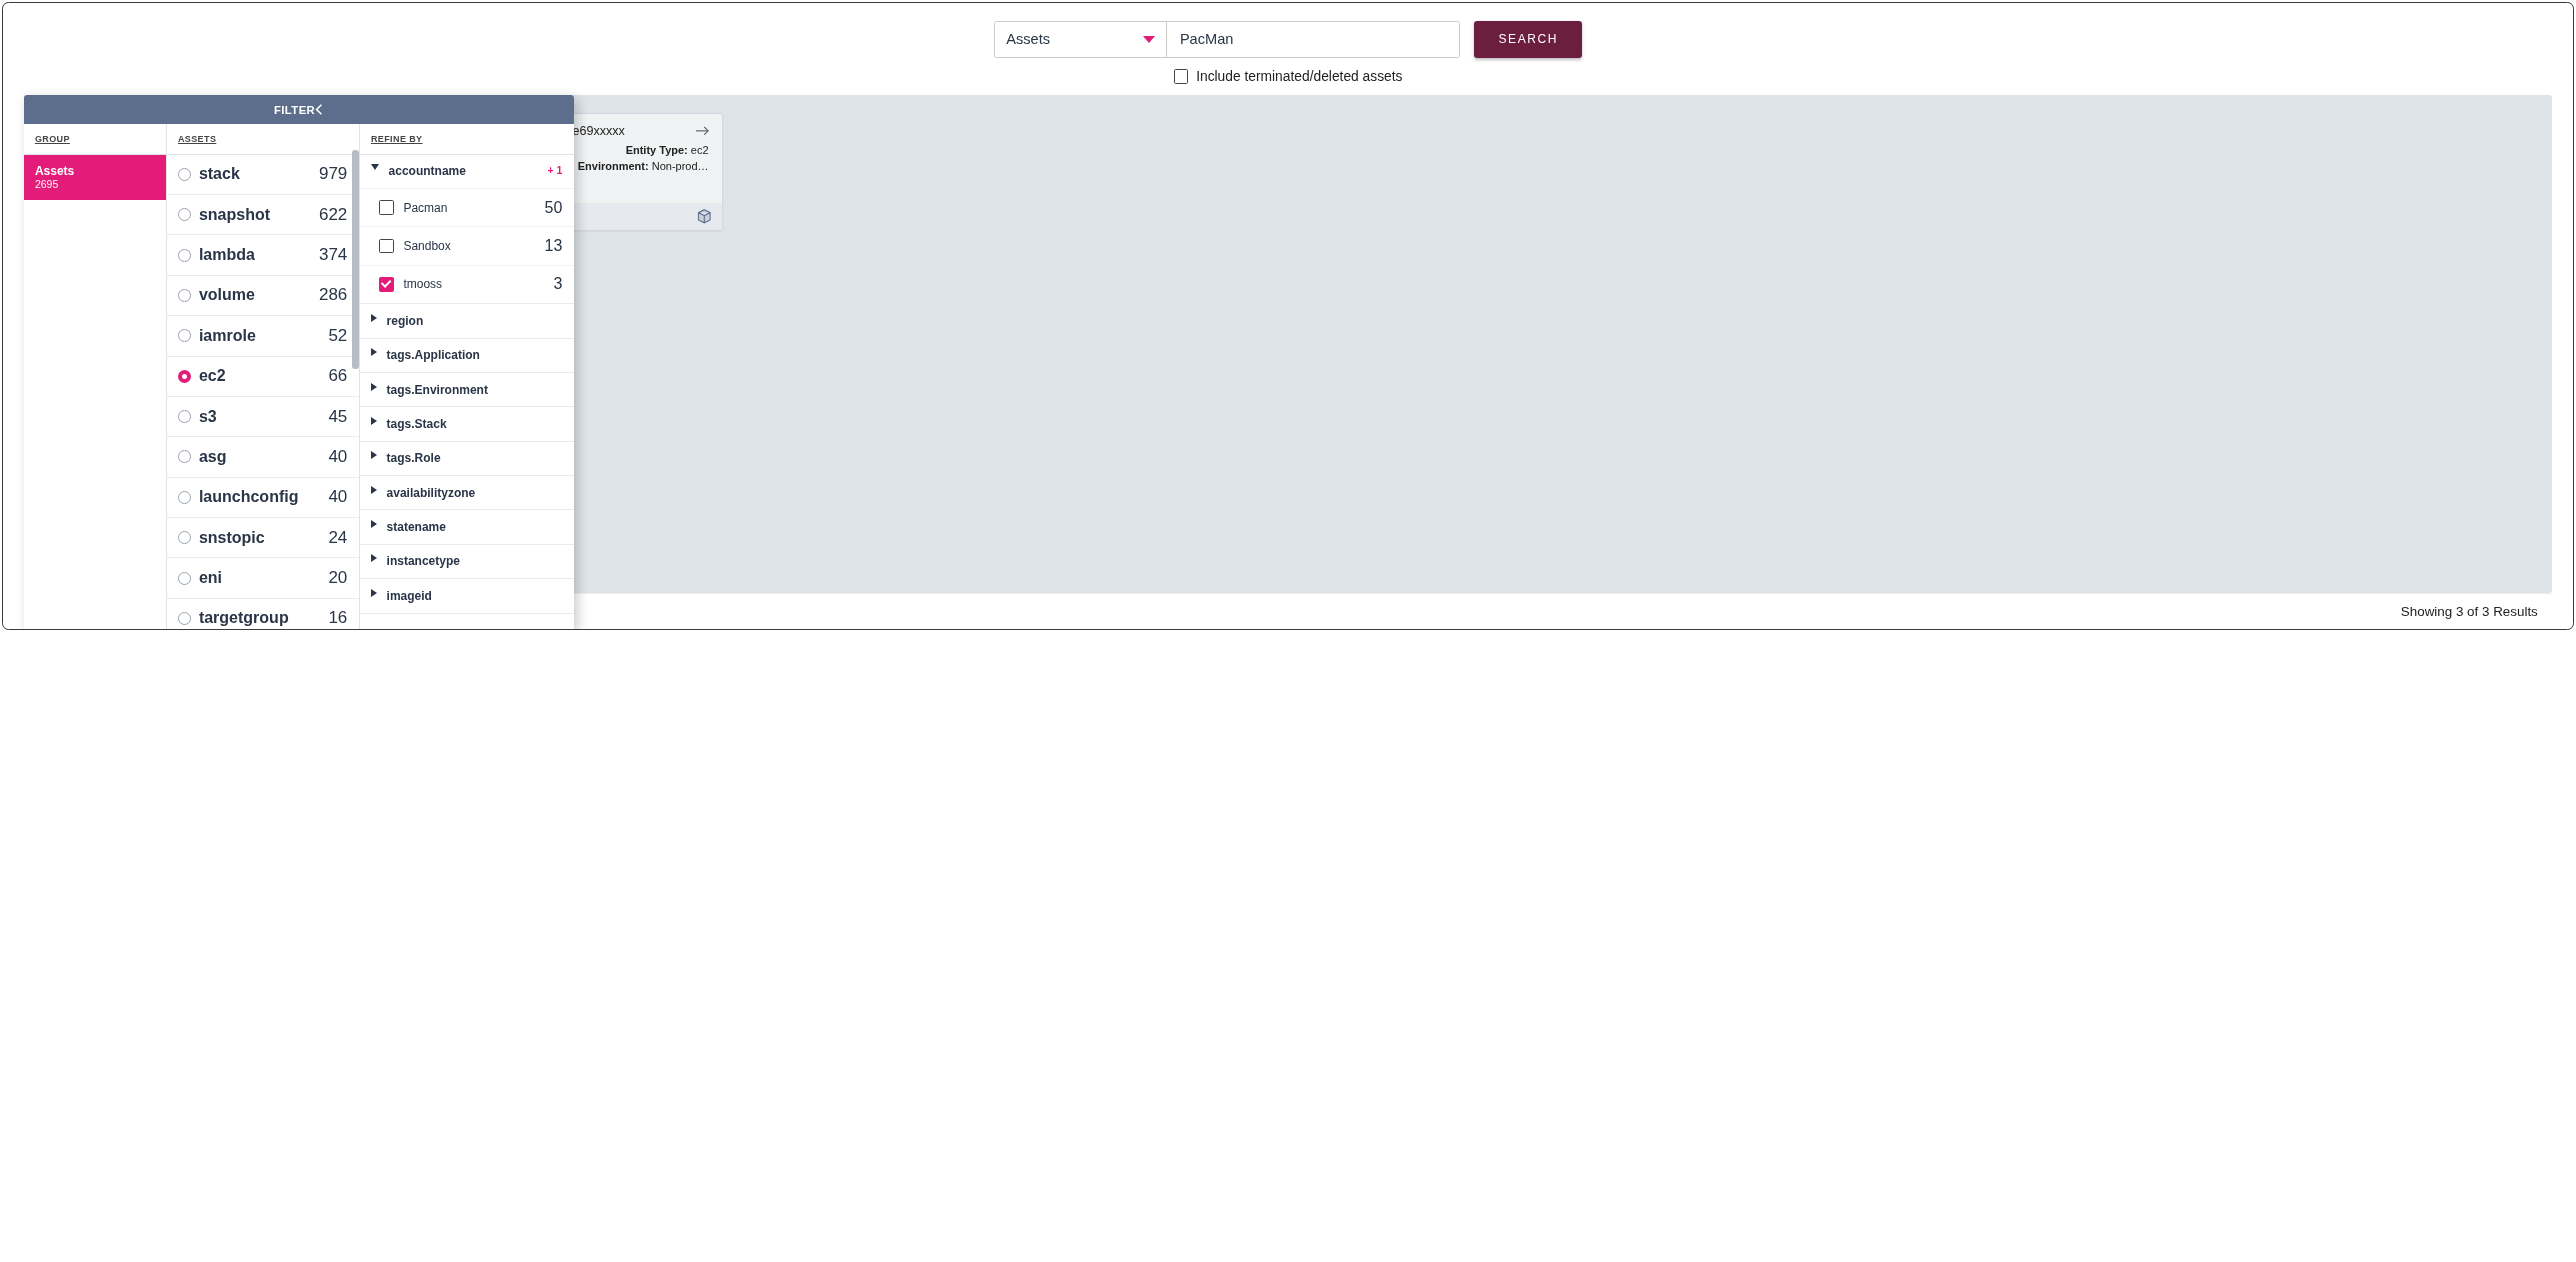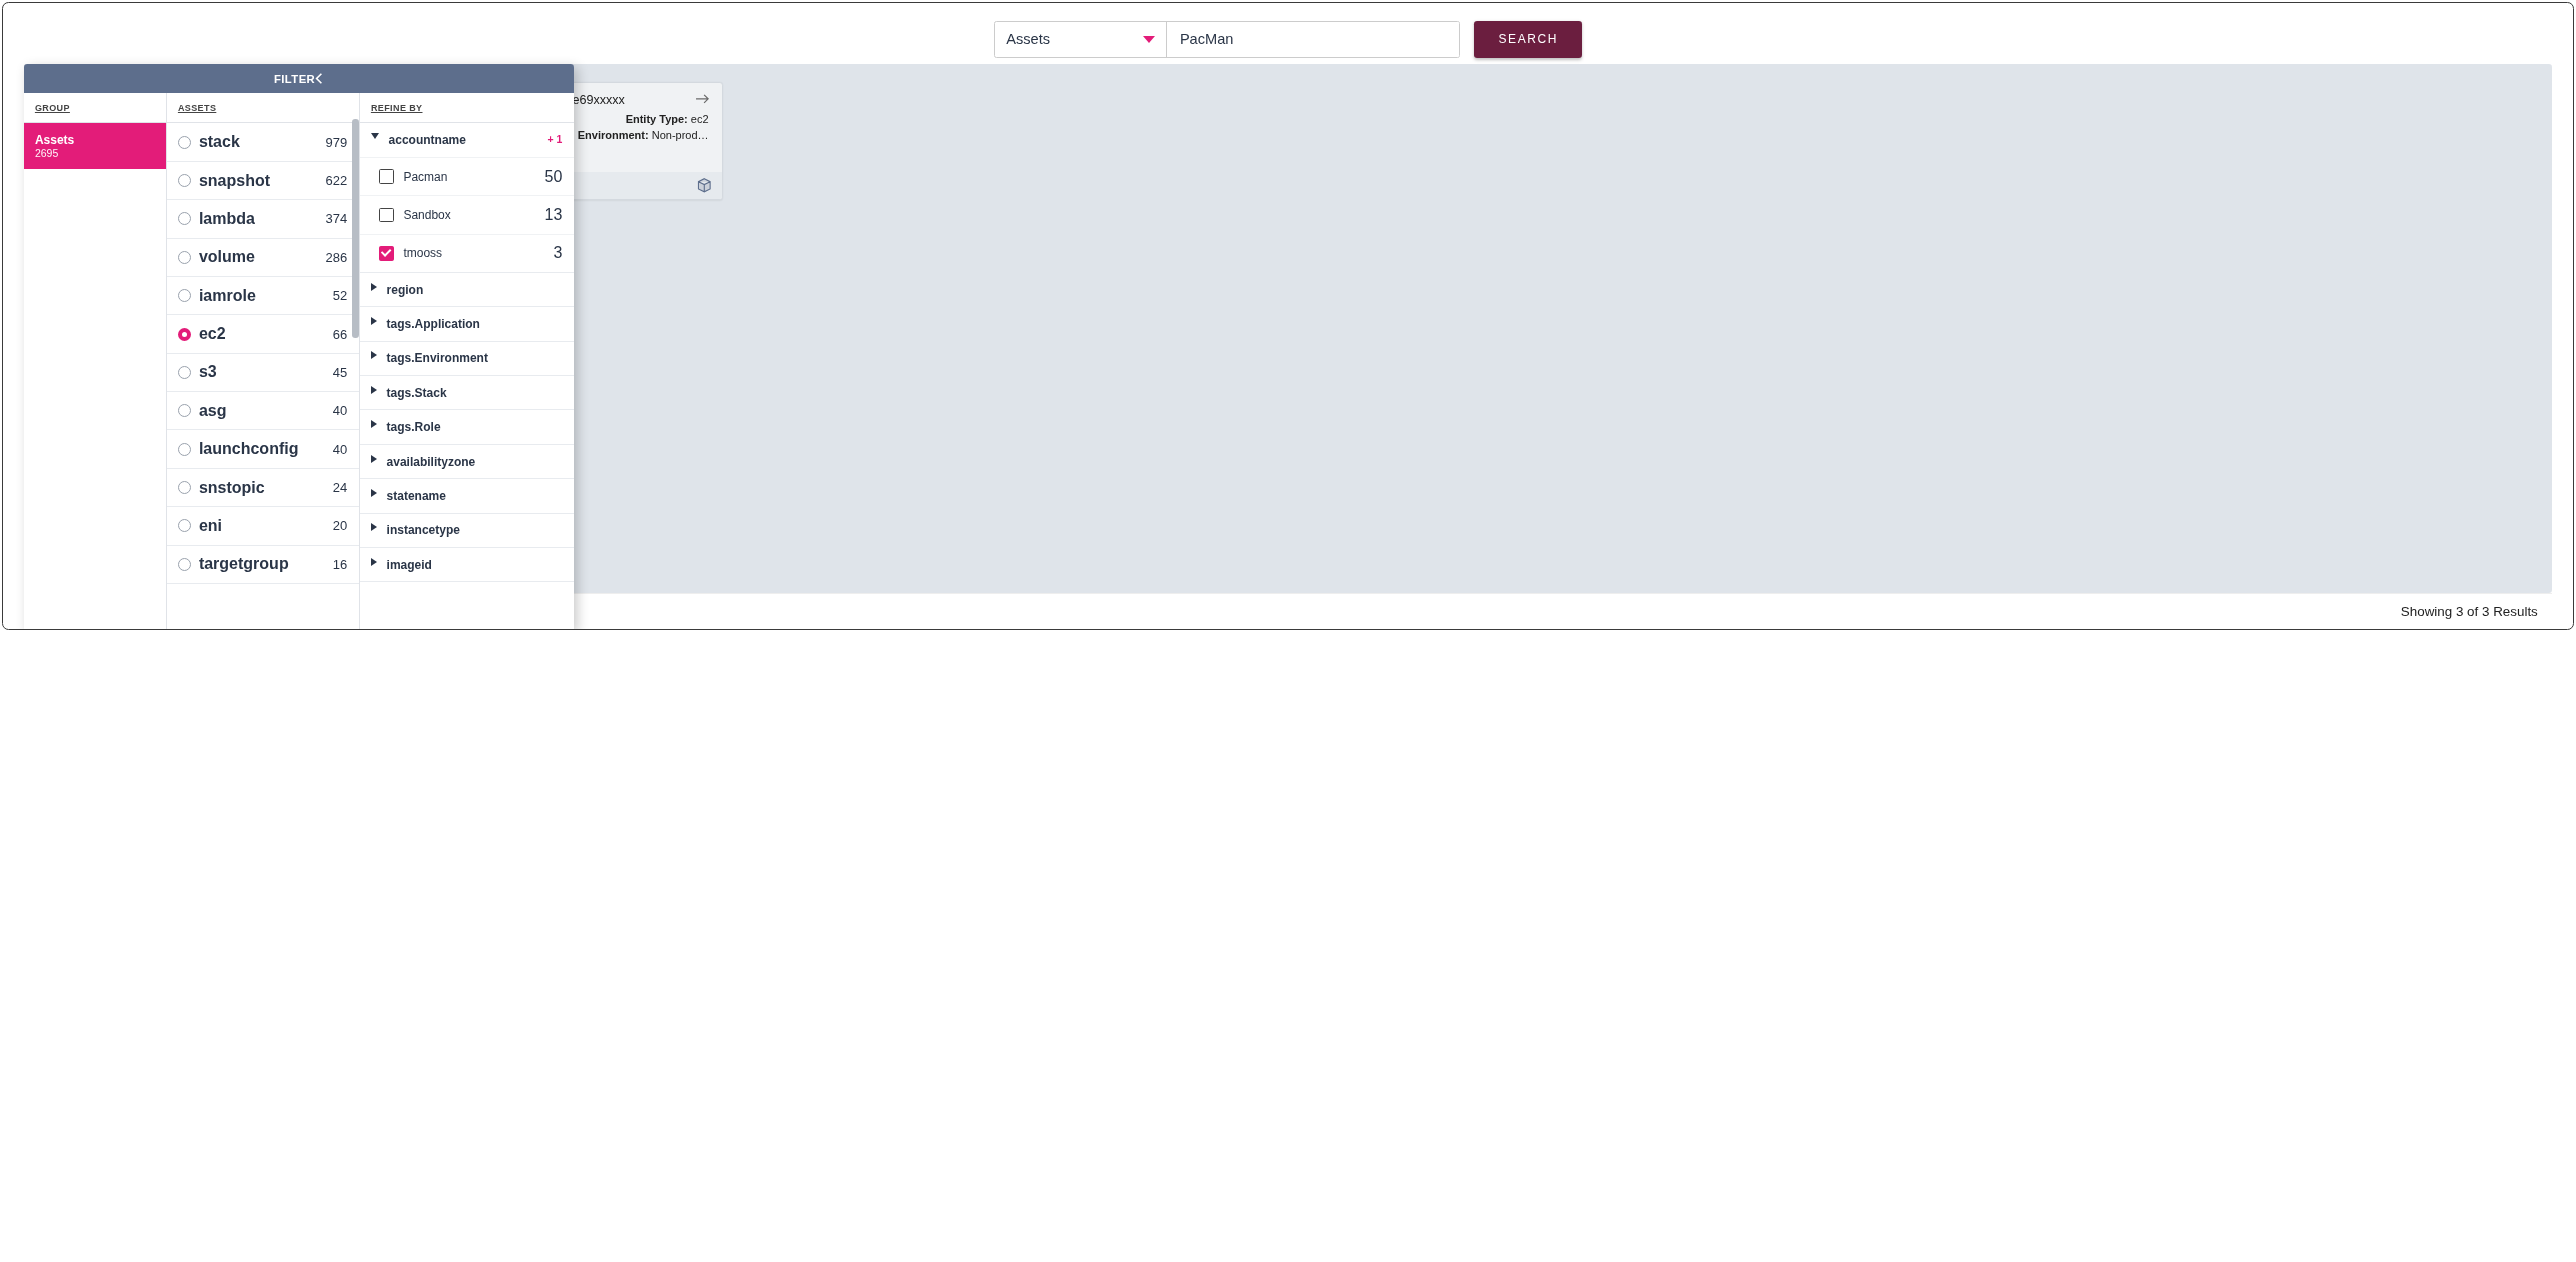--- a/index.html
+++ b/index.html
@@ -251,21 +251,21 @@
     border-radius: 50%;
     display: inline-block;
     position: relative;
     flex-shrink: 0;
   }
   .radio.selected {
     border-color: #e31c79;
     border-width: 4px;
   }
   .asset-name { font-weight: 700; color: #2a3547; font-size: 16px; }
-  .asset-count { color: #2a3547; font-size: 13px; text-align: center; }
+  .asset-count { color: #2a3547; font-size: 17px; text-align: center; }
   .refine-section {
     border-bottom: 0.8px solid #e8ebef;
   }
   .refine-head {
     display: flex;
     align-items: flex-start;
     gap: 9.7px;
     padding: 9.7px 11.3px;
     font-weight: 700;
     color: #2a3547;
@@ -335,20 +335,24 @@
     <div class="search-group">
       <div class="select-wrap">
         <span>Assets</span>
         <span class="select-caret"></span>
       </div>
       <input class="search-input" value="PacMan" style="">
     </div>
     <button class="search-button">SEARCH</button>
   </div>
 
+  <div class="include-row">
+    <span class="checkbox"></span>
+    <span class="include-label">Include terminated/deleted assets</span>
+  </div>
 
   <div class="content">
 
     <div class="results-area">
       <div class="results-grid">
 
         <div class="card partial" style="margin-left:-243px;">
           <div class="card-body">
             <span class="card-arrow">
               <svg width="14.6" height="9.7" viewBox="0 0 18 12">

